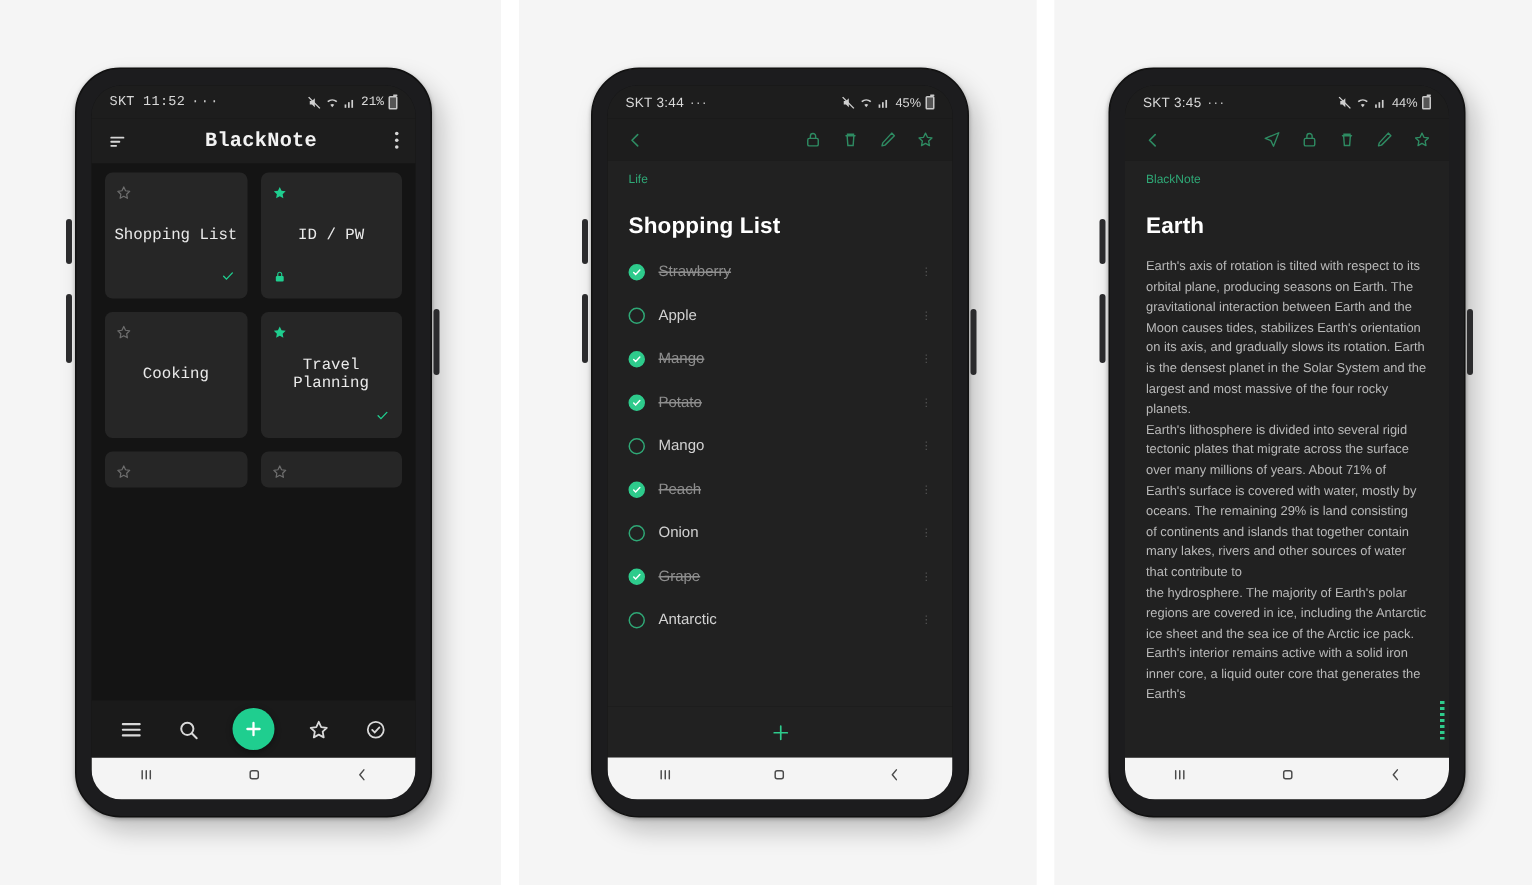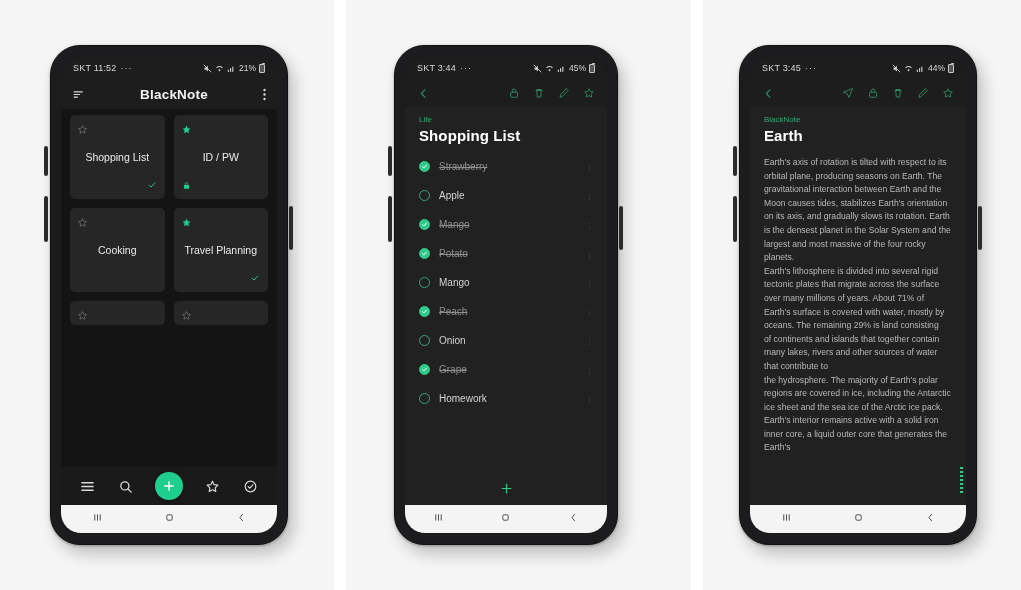--- a/index.html
+++ b/index.html
@@ -10,21 +10,21 @@
     overflow: hidden;
   }
   .stage { position: relative; width: 1021px; height: 590px; display: flex; }
 
   .panel {
     position: relative;
     height: 590px;
     background: #f5f5f5;
     overflow: hidden;
   }
-  .panel.p1 { width: 334px; }
+  .panel.p1 { width: 334px; font-family: Liberation Mono, monospace; }
   .gutter { width: 12px; height: 590px; background: #ffffff; }
   .panel.p2 { width: 345px; }
   .panel.p3 { width: 318px; }
 
   
   .phone {
     position: absolute;
     background: #1c1c1e;
     border-radius: 30px;
     box-shadow: 6px 9px 16px rgba(0,0,0,0.22), 0 1px 3px rgba(0,0,0,0.3);
@@ -120,21 +120,21 @@
 
   
   .noteToolbar {
     height:28px; flex:0 0 28px; display:flex; align-items:center;
     justify-content:space-between; padding:0 12px; background:#1d1d1d;
   }
   .tb-right { display:flex; align-items:center; gap:13px; }
   .g-ico { color:#2e8b62; display:flex; }
 
   .noteBody { flex:1; background:#212121; padding: 8px 14px 0 14px; overflow:hidden; position:relative; }
-  .cat-tag { color:#2fa876; font-size:8px; margin-bottom:3px; }
+  .cat-tag { color:#2fa876; font-size:8px; margin-bottom:18px; }
   .note-title { color:#ffffff; font-size:15px; font-weight:bold; margin-bottom:8px; letter-spacing:.1px; }
 
   .check-item {
     display:flex; align-items:center; gap:9px;
     height:29px; color:#d2d2d2; font-size:10px; position:relative;
   }
   .check-item.done .txt { text-decoration: line-through; color:#8e8e8e; }
   .cbox { width:11px; height:11px; border-radius:50%; border:1.3px solid #2fa876; flex:0 0 11px; }
   .cbox.on { background:#2ecb8c; border-color:#2ecb8c; display:flex; align-items:center; justify-content:center; }
   .handle { position:absolute; right:0; top:50%; transform:translateY(-50%); color:#5b5b5b; font-size:7px; line-height:3px; }
@@ -303,21 +303,21 @@
           </span>
         </div>
 
       </div>
     </div>
   </div>
 
   <div class="gutter"></div>
 
   <div class="panel p2">
-    <div class="phone" style="left:48px; top:45px; width:224px; height:500px;">
+    <div class="phone" style="left:48px; top:45px; width:252px; height:500px;border-radius:32px;">
       <div class="btn-vol a"></div>
       <div class="btn-vol b"></div>
       <div class="btn-pow"></div>
 
       <div class="screen">
 
         <div class="statusbar">
           <div class="sb-left">
             <span>SKT 3:44</span>
             <span class="sb-dots">···</span>
@@ -437,21 +437,21 @@
                 <span class="cbox on">
                   <svg width="7" height="7" viewBox="0 0 24 24" fill="none" stroke="#ffffff" stroke-width="3.4" stroke-linecap="round">
                     <path d="M5 12.5l4.5 4.5L19 7"></path>
                   </svg>
                 </span>
                 <span class="txt">Grape</span>
                 <span class="handle">⋮</span>
               </div>
               <div class="check-item">
                 <span class="cbox"></span>
-                <span class="txt">Homework</span>
+                <span class="txt">Antarctic</span>
                 <span class="handle">⋮</span>
               </div>
             </div>
         </div>
 
         <div class="addbar">
           <svg width="15" height="15" viewBox="0 0 24 24" stroke="#2ecb8c" stroke-width="1.8" stroke-linecap="round">
               <path d="M12 5v14M5 12h14"></path>
             </svg>
         </div>

